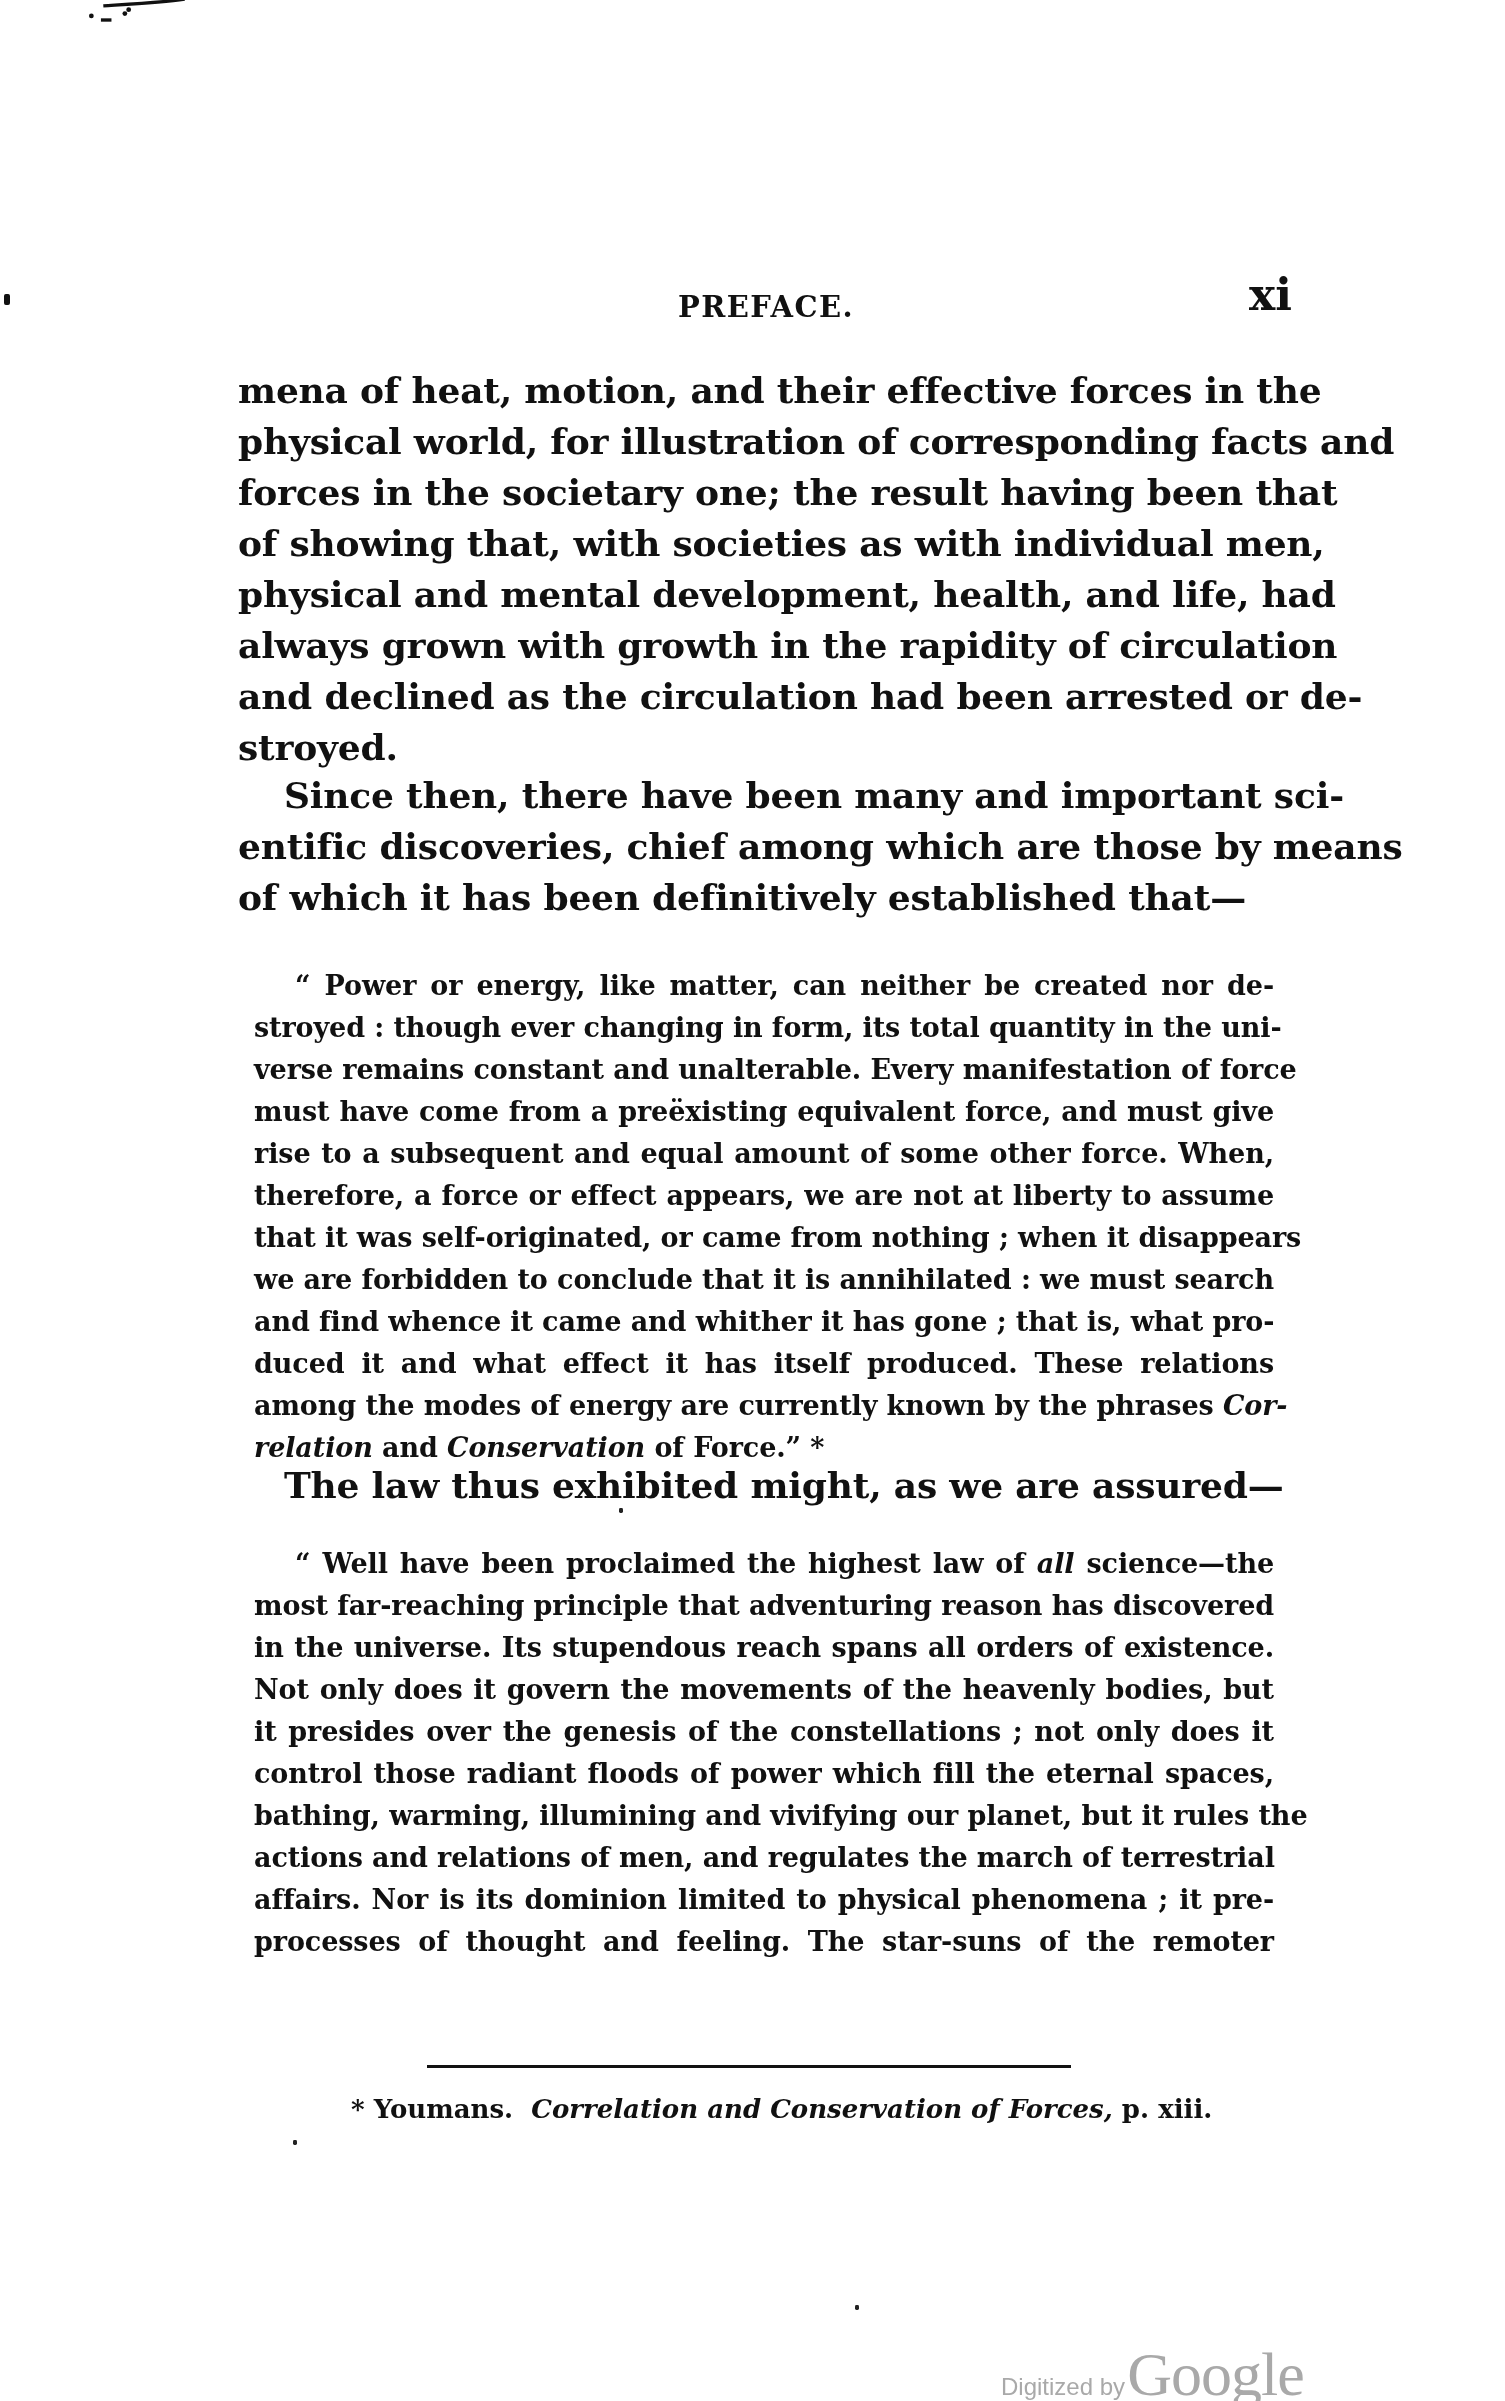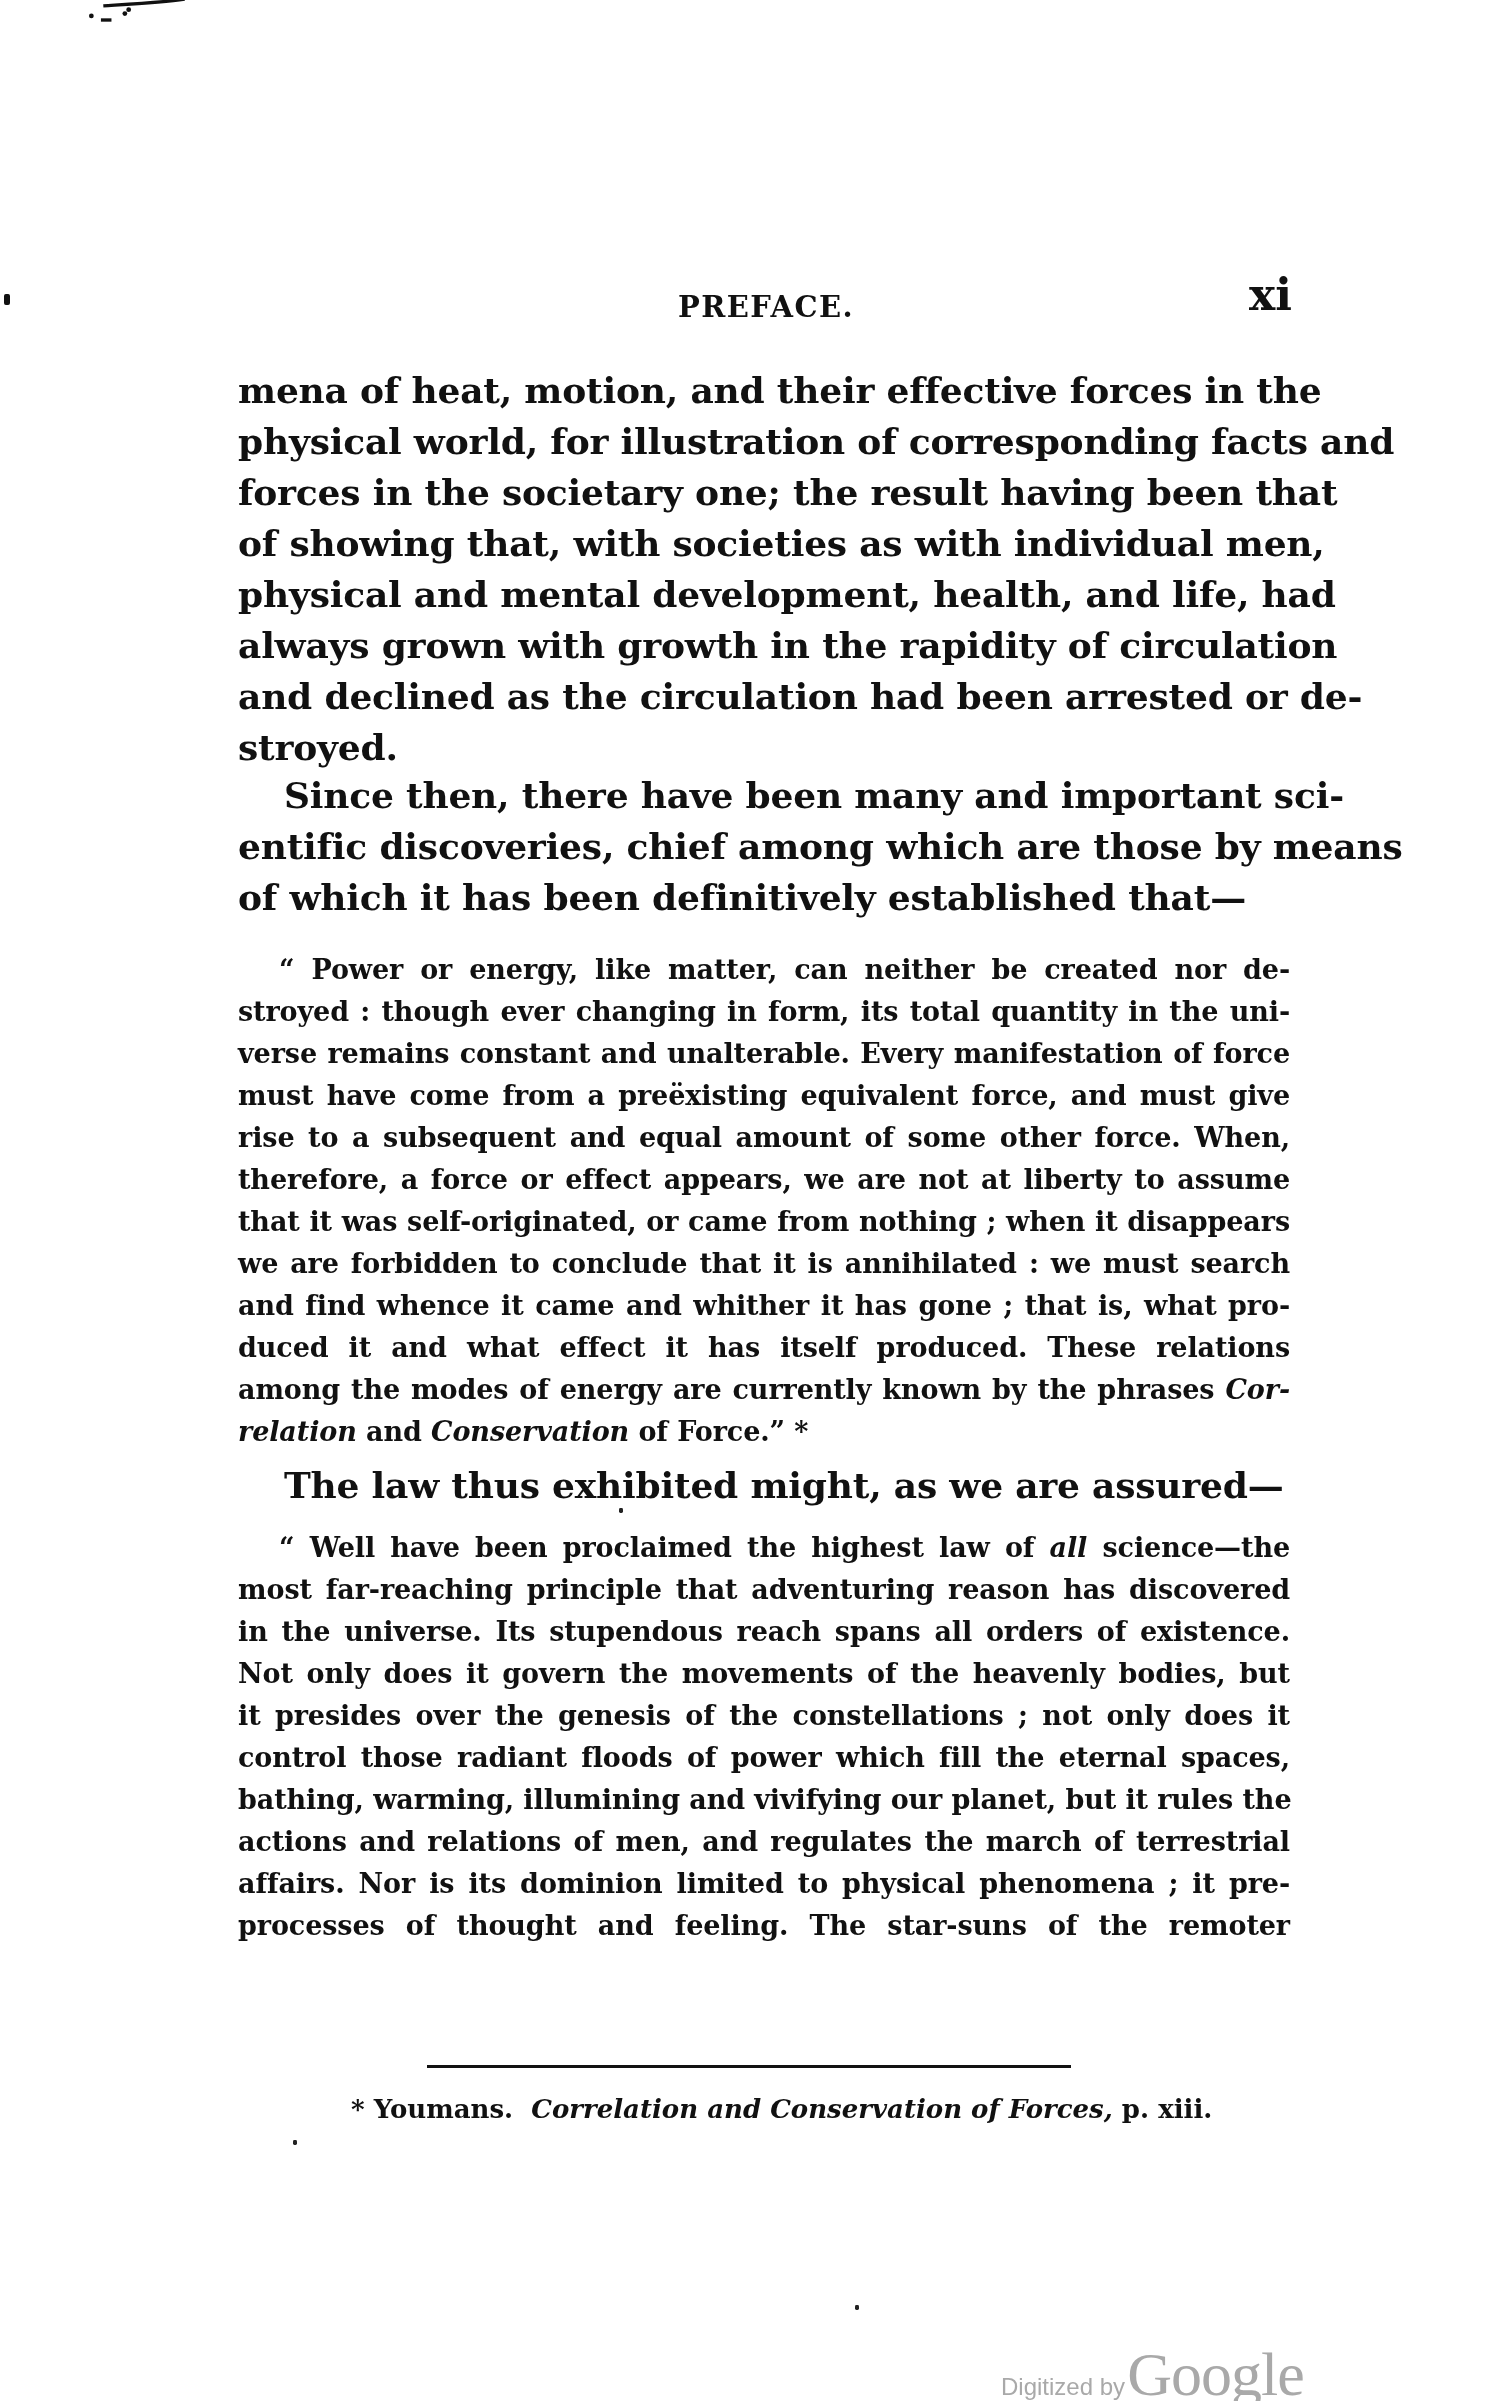--- a/index.html
+++ b/index.html
@@ -17,21 +17,21 @@
     }
     .header .pageno {
       position: absolute; right: 0; top: 0; font-size: 44px; font-weight: bold; text-align: right;
     }
     .block { position: absolute; left: 238px; width: 1052px; }
     .body-para {
       font-size: 36px; line-height: 51px; text-align: justify; margin: 0;
       font-weight: bold; letter-spacing: -0.2px;
     }
     .quote {
-      font-size: 27px; line-height: 42px; text-align: justify; margin: 0;
+      font-size: 27px; line-height: 42px; text-align: justify; margin: 16px;
       font-weight: bold; text-indent: 41px; letter-spacing: -0.1px;
     }
     .quote em, .footnote em { }
     .line { display: block; text-align: justify; text-align-last: justify; white-space: nowrap; }
     .line.last { text-align-last: left; }
     .rule { position: absolute; left: 427px; width: 644px; height: 2.9px; background: #111; top: 2065px; }
     .footnote {
       position: absolute; left: 351px; top: 2094px; font-size: 26px; font-weight: bold;
     }
     .watermark {

